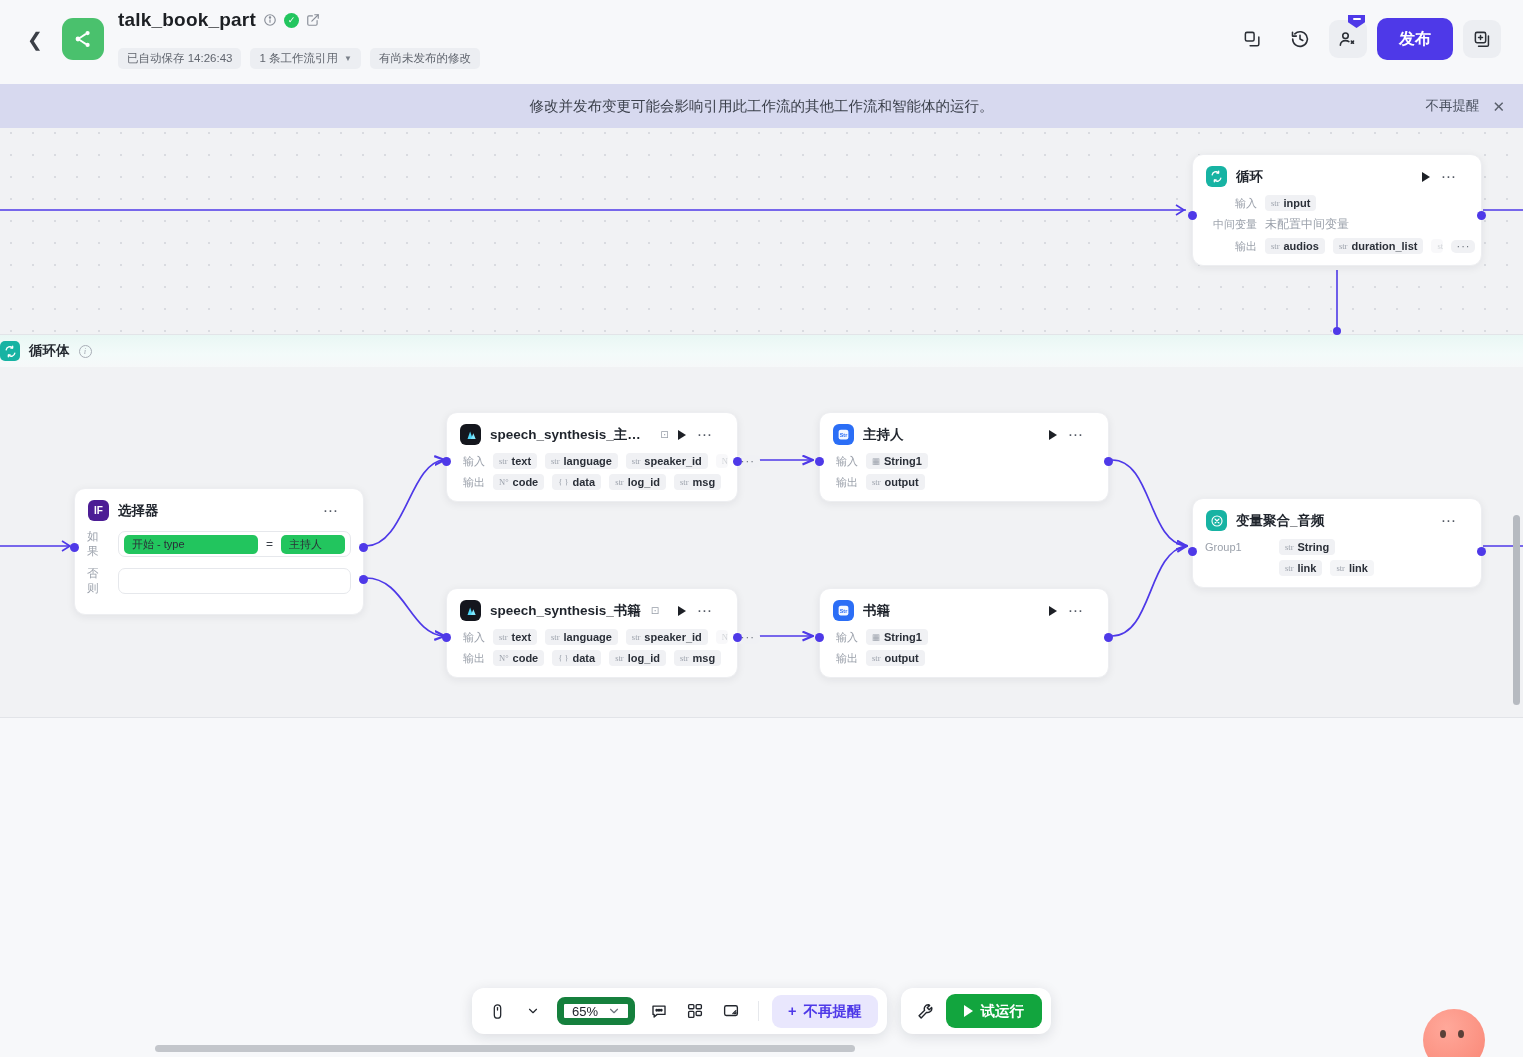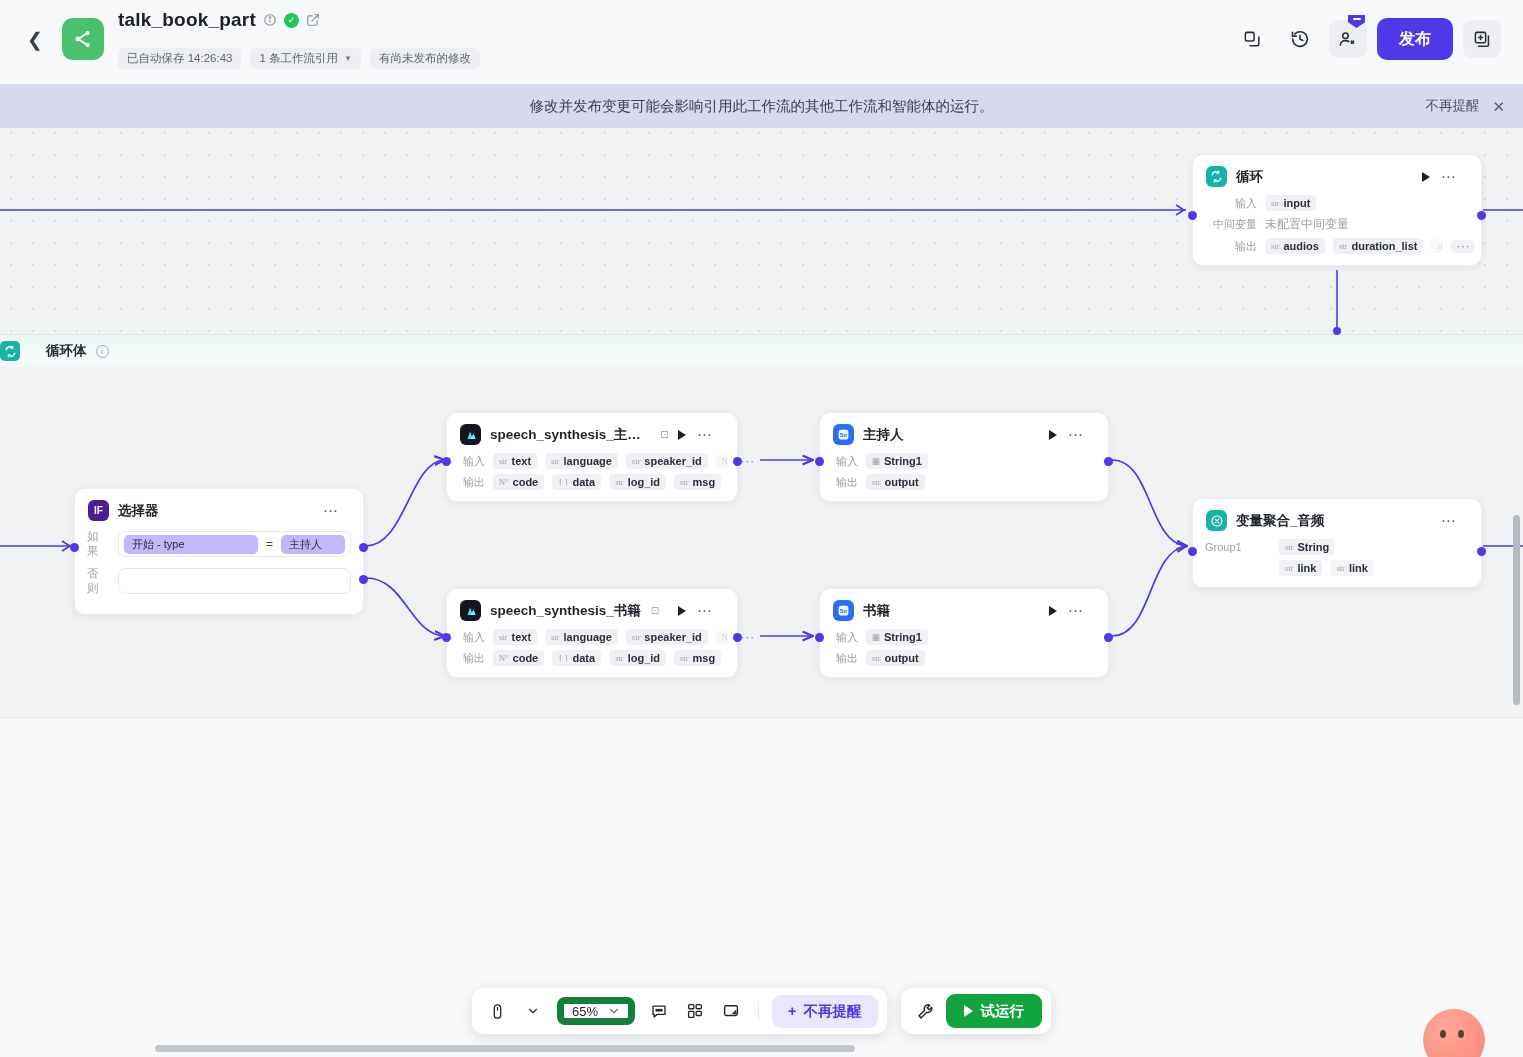--- a/index.html
+++ b/index.html
@@ -97,21 +97,21 @@
   }
   .loop-body-header {
     position: absolute; left: 0; top: 0; width: 1531px; height: 32px;
     background: linear-gradient(180deg,#e9f7f4 0%, #f3fbfa 60%, #f6f8f9 100%);
     display: flex; align-items: center; padding-left: 8px; gap: 9px;
   }
   .loop-chip {
     width: 20px; height: 20px; border-radius: 5px; background: #17b3a3;
     display: flex; align-items: center; justify-content: center; flex: none;
   }
-  .loop-body-title { font-size: 13.5px; font-weight: 700; color: #252a31; margin-left: 17px; }
+  .loop-body-title { font-size: 13.5px; font-weight: 700; color: #252a31; }
   .info-circle {
     width: 13px; height: 13px; border-radius: 50%; border: 1px solid #a8adb6;
     color: #a8adb6; font-size: 9px; display: flex; align-items: center;
     justify-content: center; font-style: italic; font-family: "Liberation Serif", serif;
   }
 
   
   .node {
     position: absolute; background: #fff; border-radius: 11px;
     border: 1px solid #edeef1;
@@ -164,21 +164,21 @@
   .plain-txt { font-size: 12px; color: #9ba1ab; }
 
   
   .sel-row { display: flex; align-items: center; gap: 9px; margin-bottom: 7px; }
   .sel-lab { font-size: 11.5px; color: #9ba1ab; width: 22px; flex: none; }
   .sel-box {
     flex: 1; border: 1px solid #e6e8ec; border-radius: 7px; height: 26px;
     display: flex; align-items: center; padding: 0 5px; gap: 6px; background: #fff;
   }
   .sel-field {
-    background: #c4b5fd; border-radius: 5px; height: 19px;
+    background: #22c55e; border-radius: 5px; height: 19px;
     display: flex; align-items: center; padding: 0 8px; gap: 5px;
     font-size: 11px; color: #2a2f38; white-space: nowrap;
   }
   .sel-field.left { width: 134px; }
   .sel-field.right { flex: 1; }
   .sel-op { font-size: 12px; color: #3b4049; padding: 0 2px; }
   .sel-box.empty { height: 26px; }
 
   
   .port {

